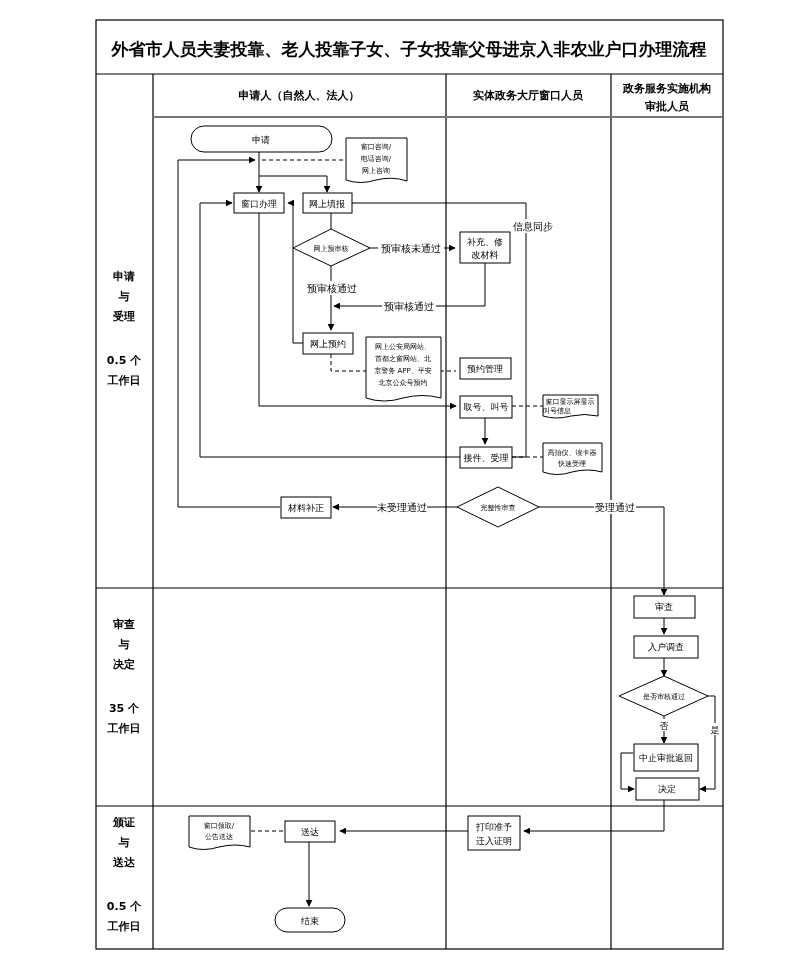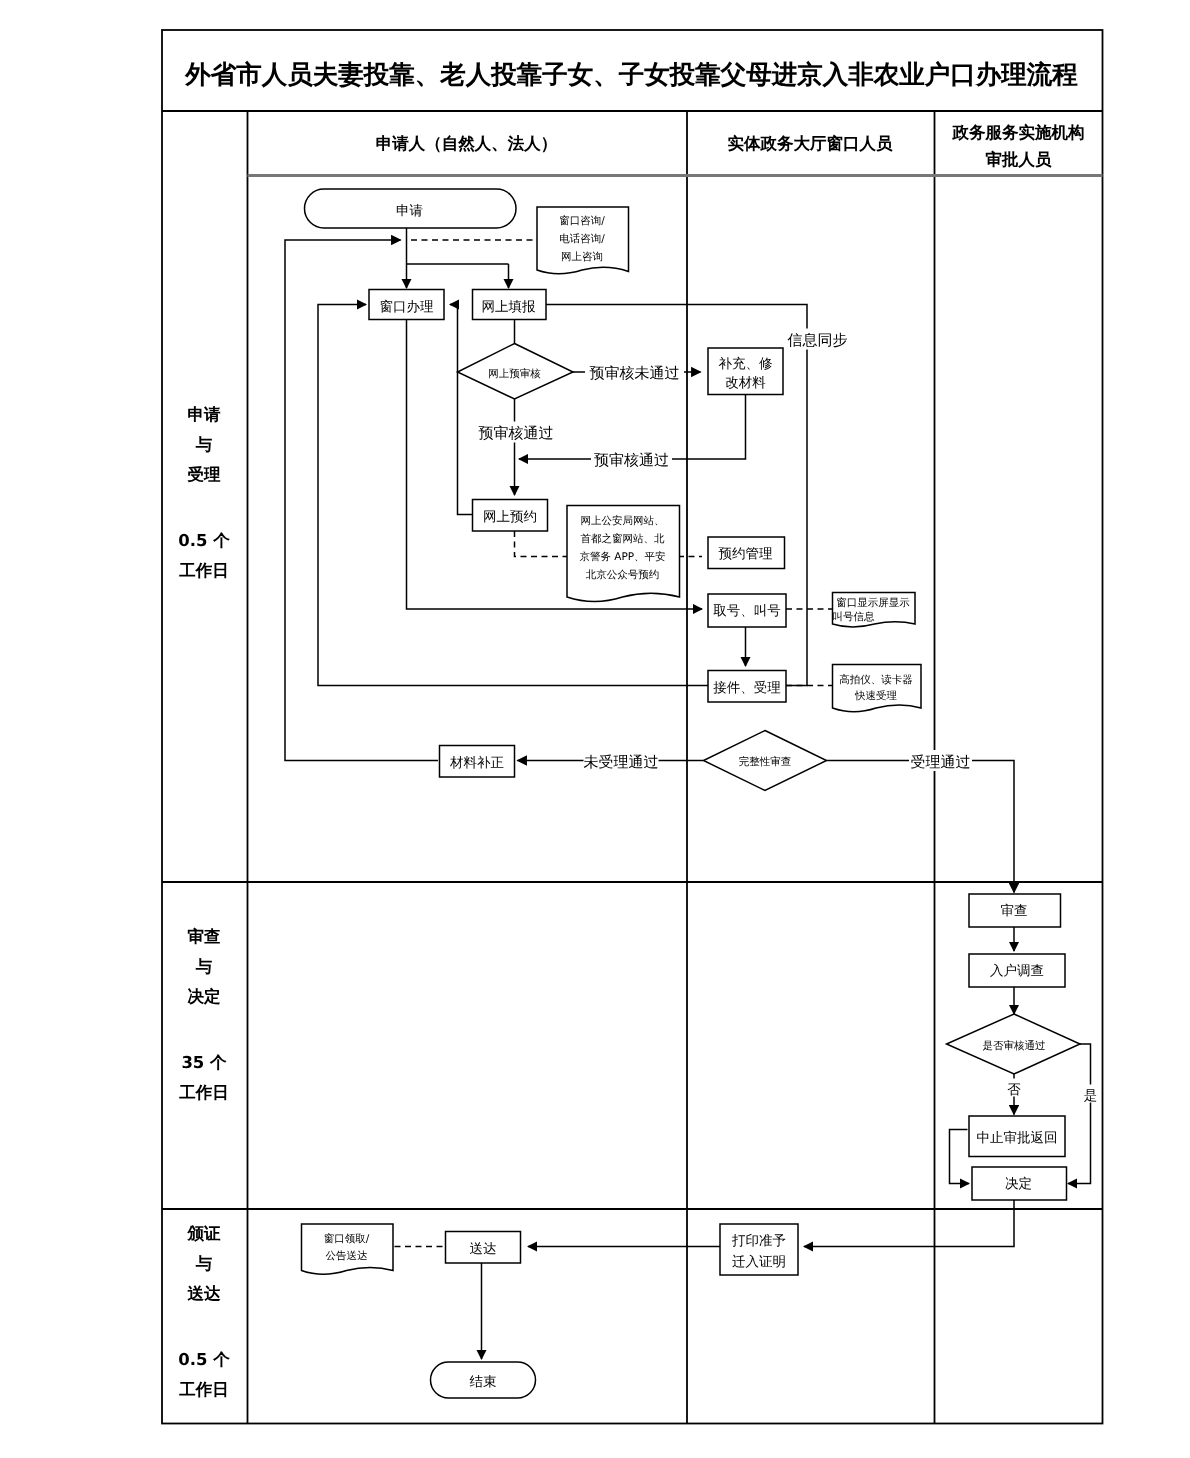--- a/index.html
+++ b/index.html
@@ -1,17 +1,17 @@
 <!DOCTYPE html>
 <html><head>
 <meta charset="utf-8">
 <style>
   html, body { margin: 0; padding: 0; background: #ffffff; }
   body { width: 793px; height: 972px; position: relative; overflow: hidden; font-family: "DejaVu Sans", sans-serif; color: #000; }
-  #stage { position: absolute; left: 12px; top: 0; width: 663px; height: 972px; }
+  #stage { position: absolute; left: 0; top: 0; width: 663px; height: 972px; }
   svg text { font-family: "DejaVu Sans", sans-serif; fill: #000; }
   .title { font-size: 17px; font-weight: bold; }
   .hdr { font-size: 11px; font-weight: bold; }
   .phase { font-size: 11px; font-weight: bold; }
   .node { font-size: 9px; }
   .small { font-size: 7px; }
   .lbl { font-size: 10px; }
 </style>
 </head>
 <body>

